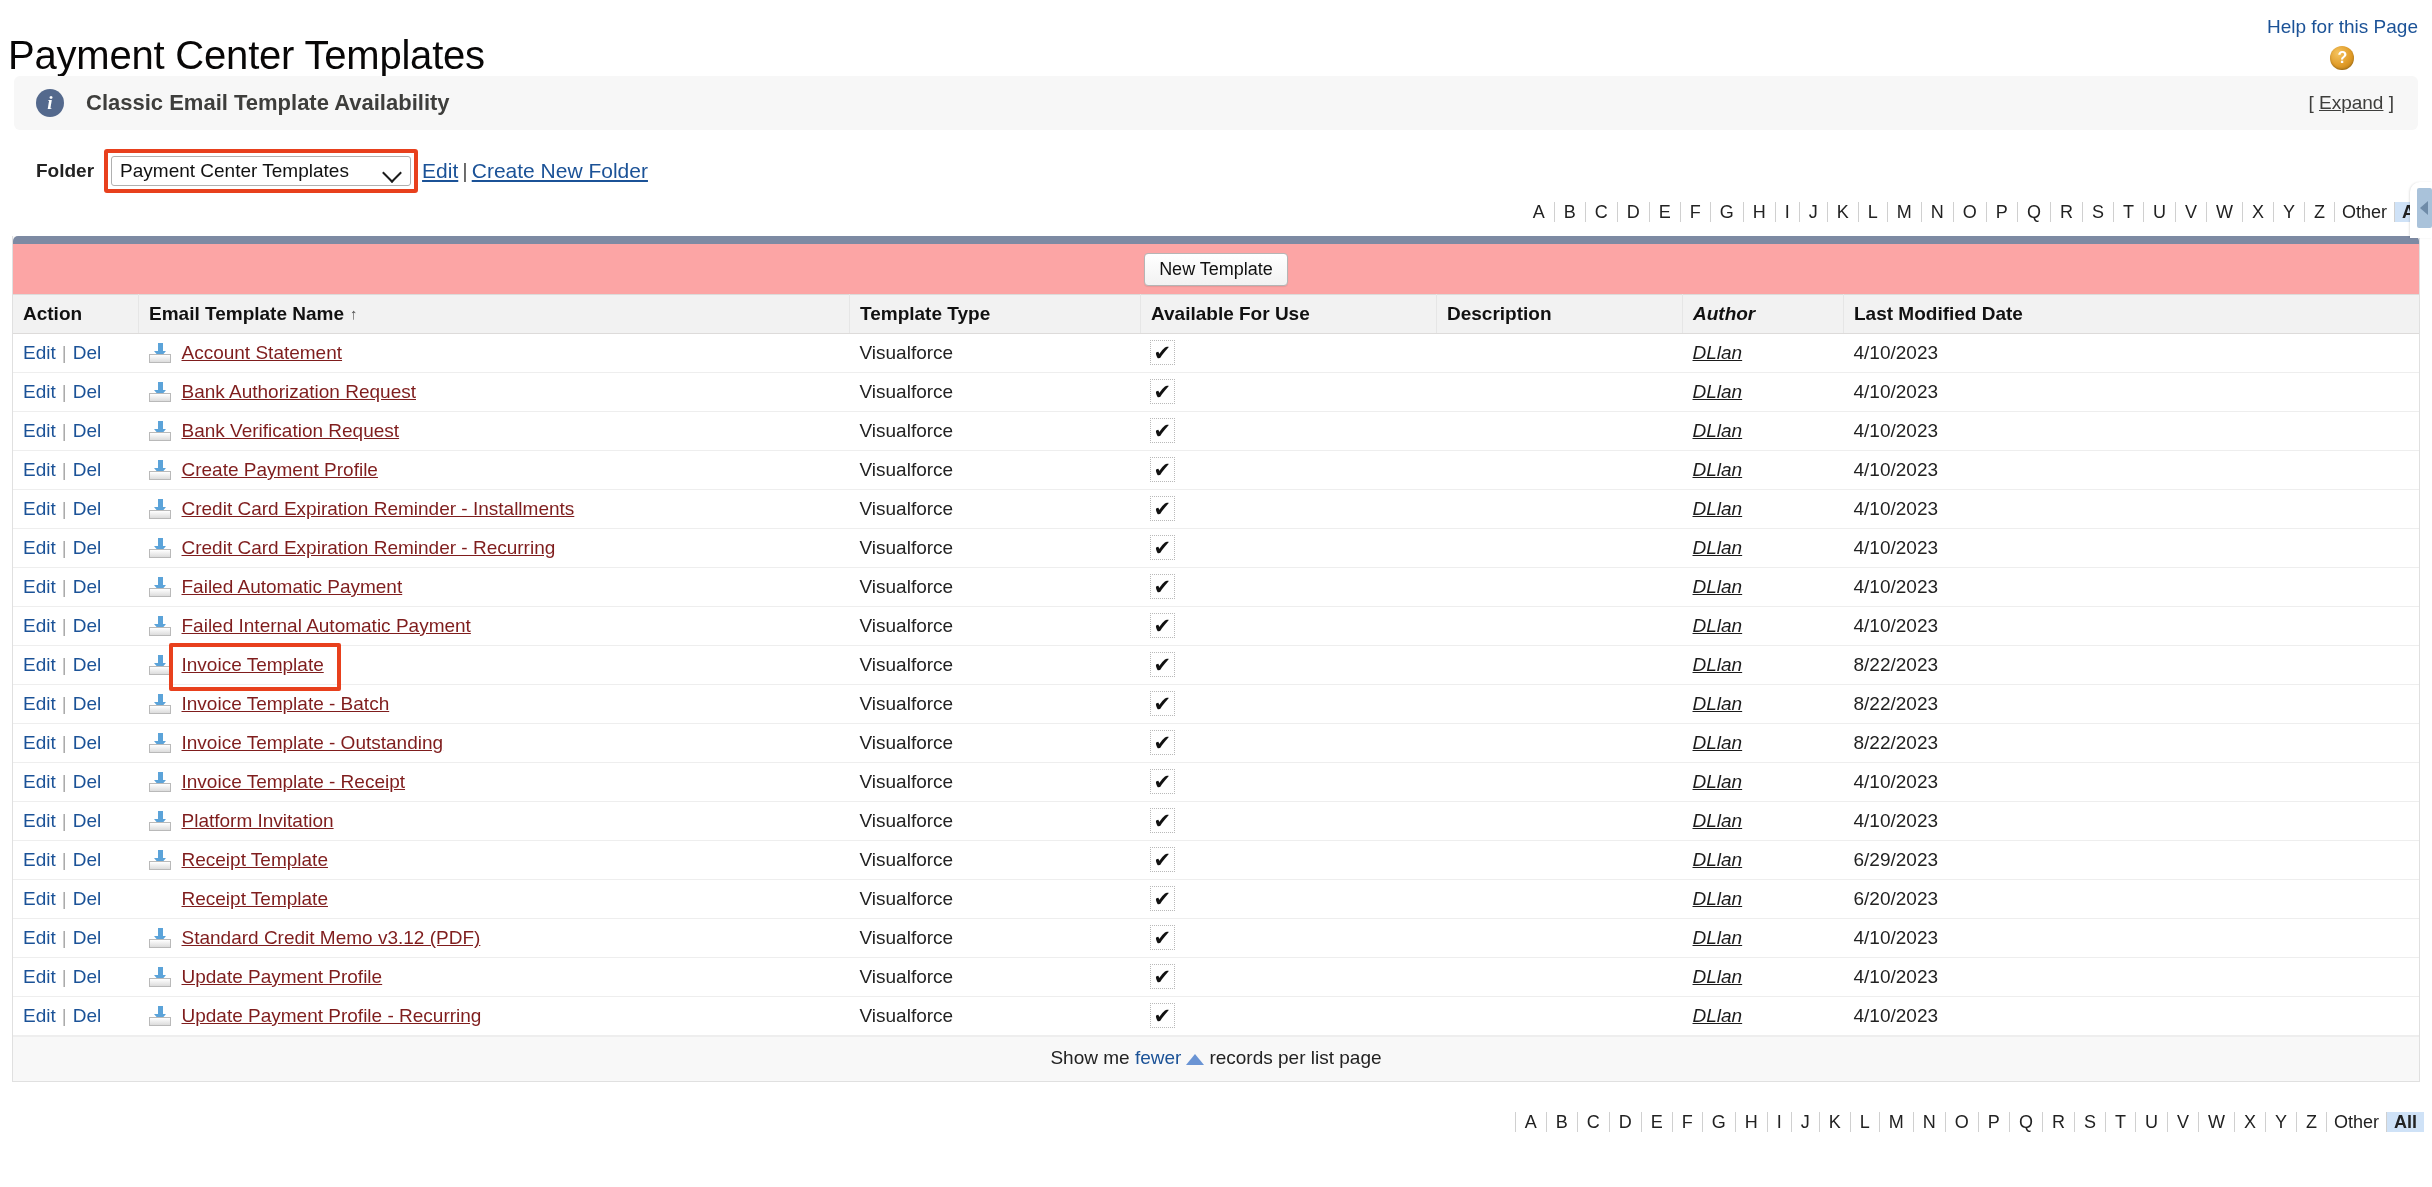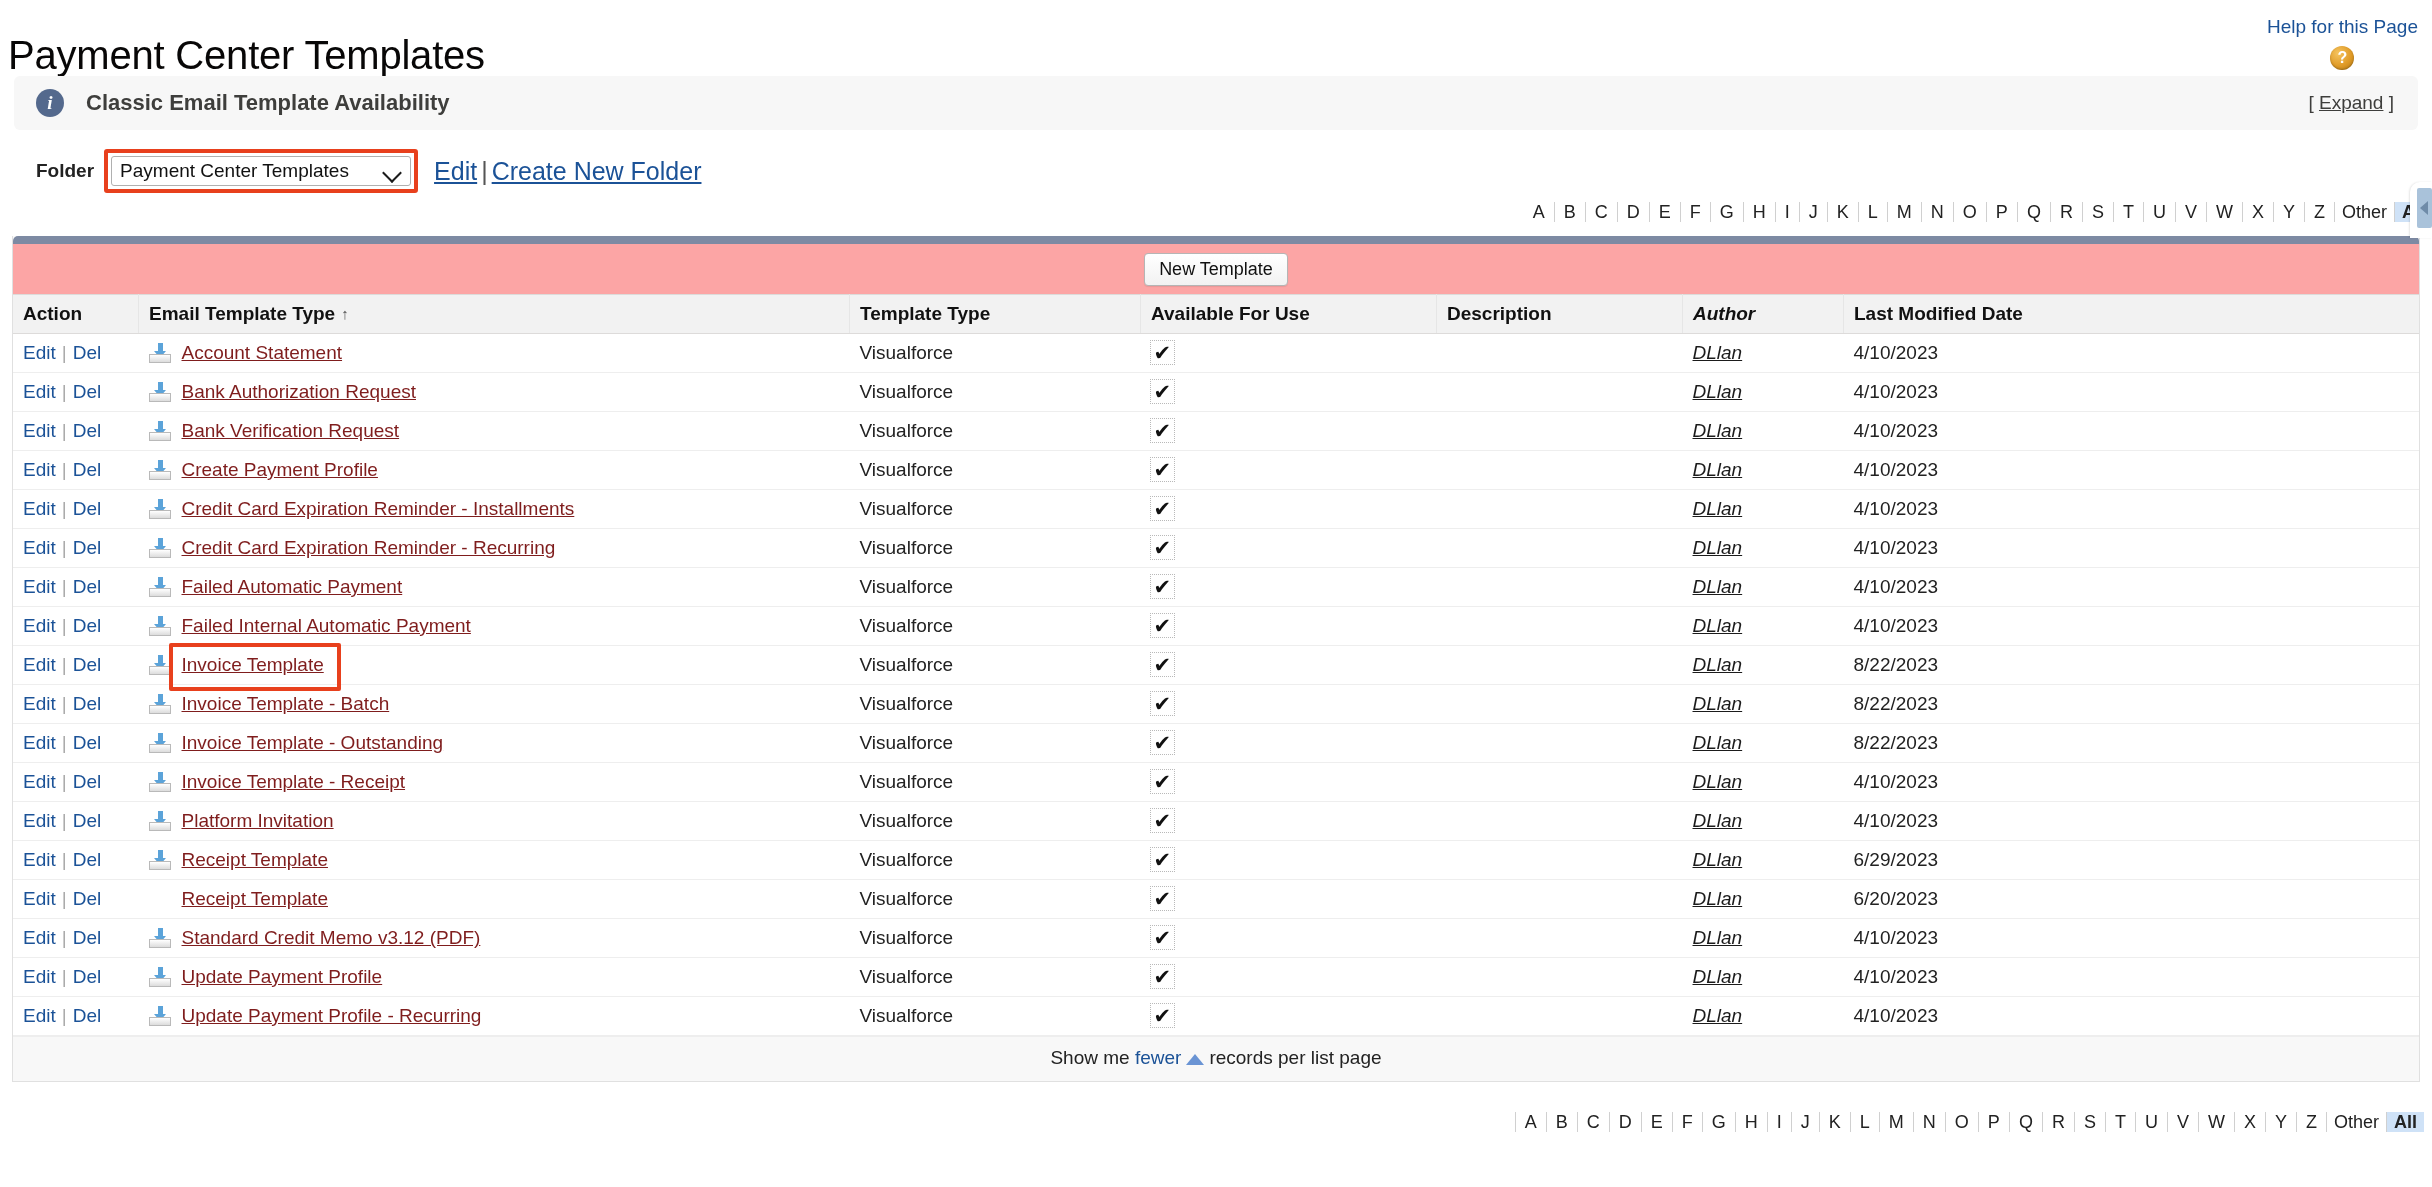--- a/index.html
+++ b/index.html
@@ -152,22 +152,22 @@
   .chevron::before {
     content: "";
     position: absolute;
     left: 1px; top: 0;
     width: 12px; height: 12px;
     border-left: 2.4px solid #1b1b1b;
     border-bottom: 2.4px solid #1b1b1b;
     transform: rotate(-45deg);
   }
   .folder-actions {
-    margin-left: 16px;
-    font-size: 25px;
+    margin-left: 4px;
+    font-size: 21px;
     color: #333;
     white-space: nowrap;
   }
   .folder-actions a {
     color: #1b5297;
     text-decoration: underline;
     cursor: pointer;
   }
   .folder-actions .sep { color: #555; margin: 0 4px; }
 
@@ -468,21 +468,21 @@
 <div class="list-wrap">
   <div class="list-topbar"></div>
   <div class="toolbar">
     <button class="btn">New Template</button>
   </div>
 
   <table class="tmpl">
     <thead>
       <tr>
         <th class="col-action"><span>Action</span></th>
-        <th class="col-name"><span>Email Template Type</span><span class="sort-arrow">↑</span></th>
+        <th class="col-name"><span>Email Template Name</span><span class="sort-arrow">↑</span></th>
         <th class="col-type"><span>Template Type</span></th>
         <th class="col-avail"><span>Available For Use</span></th>
         <th class="col-desc"><span>Description</span></th>
         <th class="col-author"><span>Author</span></th>
         <th class="col-date"><span>Last Modified Date</span></th>
       </tr>
     </thead>
     <tbody id="tbody">
         <tr>
           <td class="act col-action"><a>Edit</a><span class="bar">|</span><a>Del</a></td>

